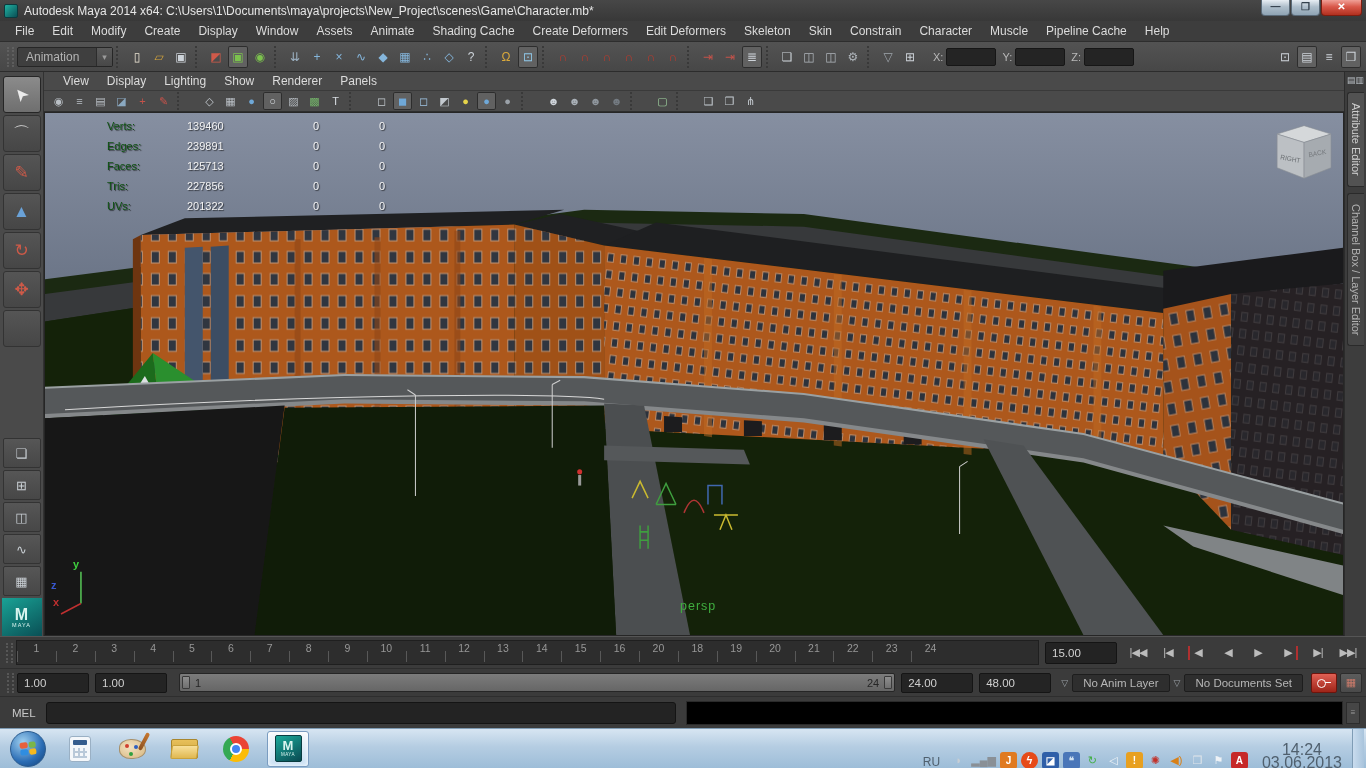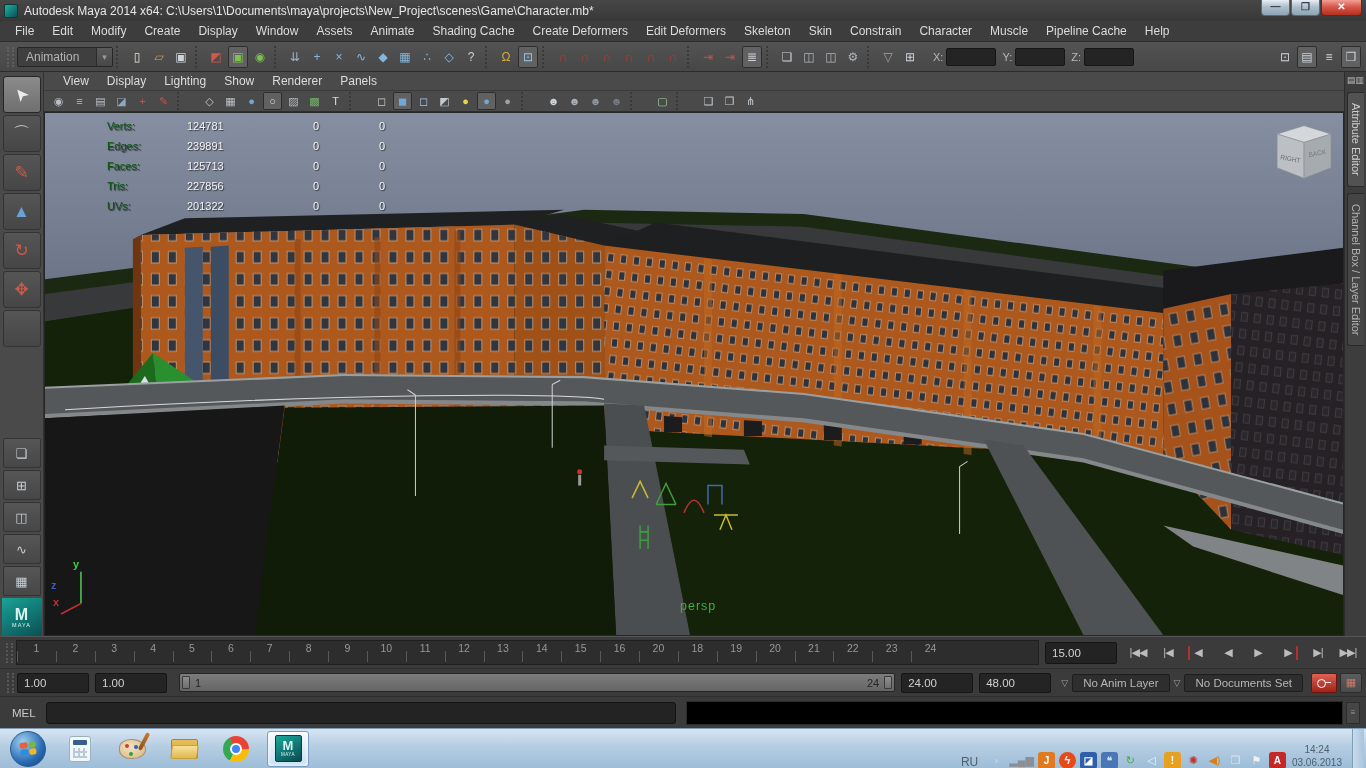--- a/index.html
+++ b/index.html
@@ -160,21 +160,21 @@
   .task-app.maya .app-ico { width:27px; height:27px; border-radius:2px; background:linear-gradient(150deg,#1aa99a,#0a4a52);
     border:1px solid #093c40; display:flex; flex-direction:column; align-items:center; justify-content:center; color:#d9f4ef; }
   .task-app.maya .app-ico .m { font-size:13px; font-weight:bold; line-height:12px; }
   .task-app.maya .app-ico .txt { font-size:4.5px; letter-spacing:.5px; }
   .tray { display:flex; align-items:flex-end; }
   .tray-lang { color:#50606e; font-size:12px; margin:0 8px; }
   .tray-ico { min-width:17px; height:17px; margin:0 2px; display:flex; align-items:center; justify-content:center;
     font-size:11px; line-height:17px; }
   .tray-ico.chip { border-radius:3px; font-weight:bold; font-size:10px; width:17px; }
   .tray-ico.chip-round { border-radius:50%; font-weight:bold; width:17px; }
-  .clock { text-align:center; color:#50606e; font-size:10px; line-height:13px; margin:0 10px 0 4px; }
+  .clock { text-align:center; color:#50606e; font-size:16px; line-height:13px; margin:0 10px 0 12px; }
   .show-desktop { width:12px; height:40px; background:linear-gradient(90deg,#c9dcee,#a9c4dc); border-left:1px solid #7f9cb5; }
 
   svg text { font-family:"Liberation Sans",sans-serif; }
 </style>
 </head>
 <body>
 
 <div class="root">
 
   <div class="titlebar">
@@ -477,21 +477,21 @@
             <polygon points="1234,20 1261,28 1261,62 1234,52" fill="#bcc0c4"></polygon>
             <polygon points="1261,28 1288,20 1288,52 1261,62" fill="#a6abb0"></polygon>
             <text x="1237" y="44" font-size="6.5" fill="#6a6e72" stroke="none" transform="rotate(10 1237 44)">RIGHT</text>
             <text x="1266" y="42" font-size="6.5" fill="#74787c" stroke="none" transform="rotate(-10 1266 42)">BACK</text>
           </g>
         </svg>
 
         <div class="hud">
             <div style="display:contents">
             <span class="lab">Verts:</span>
-            <span class="val">124781</span>
+            <span class="val">139460</span>
             <span class="c">0</span>
             <span class="c">0</span>
           </div>
             <div style="display:contents">
             <span class="lab">Edges:</span>
             <span class="val">239891</span>
             <span class="c">0</span>
             <span class="c">0</span>
           </div>
             <div style="display:contents">

